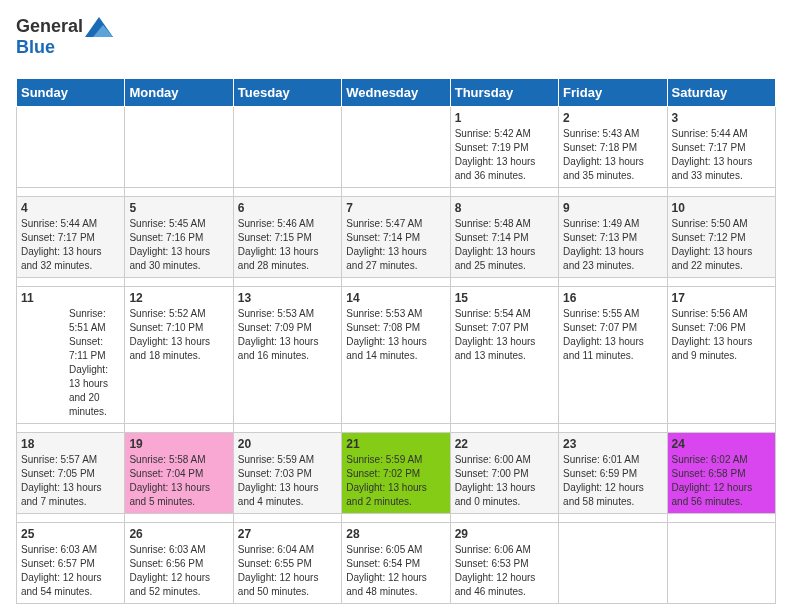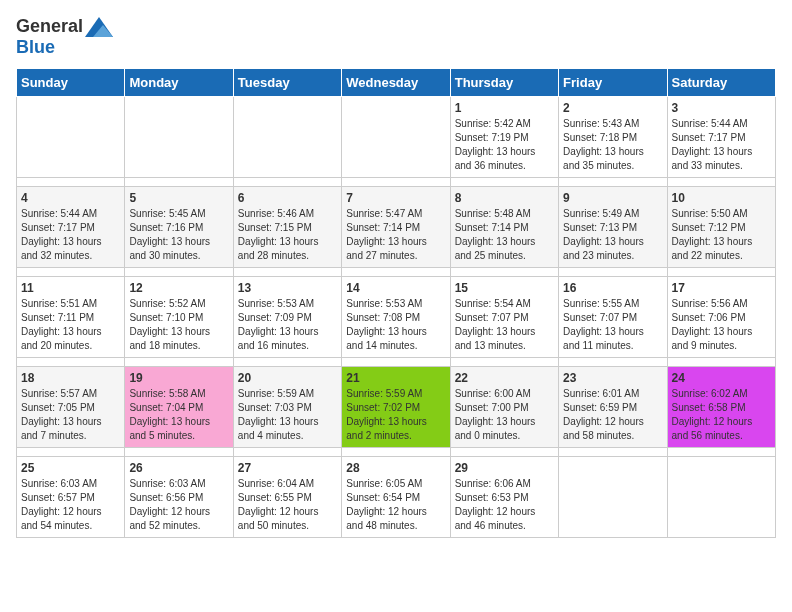--- a/index.html
+++ b/index.html
@@ -7,21 +7,21 @@
       font-family: Arial, sans-serif;
       background: #fff;
       width: 792px;
       min-height: 612px;
       padding: 16px;
     }
     .header {
       display: flex;
       justify-content: space-between;
       align-items: center;
-      margin-bottom: 10px;
+      margin-bottom: 20px;
     }
     .logo {
       display: flex;
       flex-direction: column;
       align-items: flex-start;
     }
     .logo-text {
       display: flex;
       align-items: center;
     }
@@ -194,21 +194,21 @@
         </td>
         <td style="background: rgb(245, 245, 245);">
           <span class="day-number">8</span>
           <div class="day-info" style="white-space: pre-line;">Sunrise: 5:48 AM
 Sunset: 7:14 PM
 Daylight: 13 hours
 and 25 minutes.</div>
         </td>
         <td style="background: rgb(245, 245, 245);">
           <span class="day-number">9</span>
-          <div class="day-info" style="white-space: pre-line;">Sunrise: 5:49 AM
+          <div class="day-info" style="white-space: pre-line;">Sunrise: 1:49 AM
 Sunset: 7:13 PM
 Daylight: 13 hours
 and 23 minutes.</div>
         </td>
         <td style="background: rgb(245, 245, 245);">
           <span class="day-number">10</span>
           <div class="day-info" style="white-space: pre-line;">Sunrise: 5:50 AM
 Sunset: 7:12 PM
 Daylight: 13 hours
 and 22 minutes.</div>
@@ -219,21 +219,21 @@
         <td></td>
         <td></td>
         <td></td>
         <td></td>
         <td></td>
         <td></td>
       </tr>
       <tr>
         <td>
           <span class="day-number">11</span>
-          <div class="day-info" style="white-space: pre-line;">Sunrise: 5:51 AM
+          <div class="day-info" style="white-space: pre-line; margin-left: 48px;">Sunrise: 5:51 AM
 Sunset: 7:11 PM
 Daylight: 13 hours
 and 20 minutes.</div>
         </td>
         <td>
           <span class="day-number">12</span>
           <div class="day-info" style="white-space: pre-line;">Sunrise: 5:52 AM
 Sunset: 7:10 PM
 Daylight: 13 hours
 and 18 minutes.</div>

